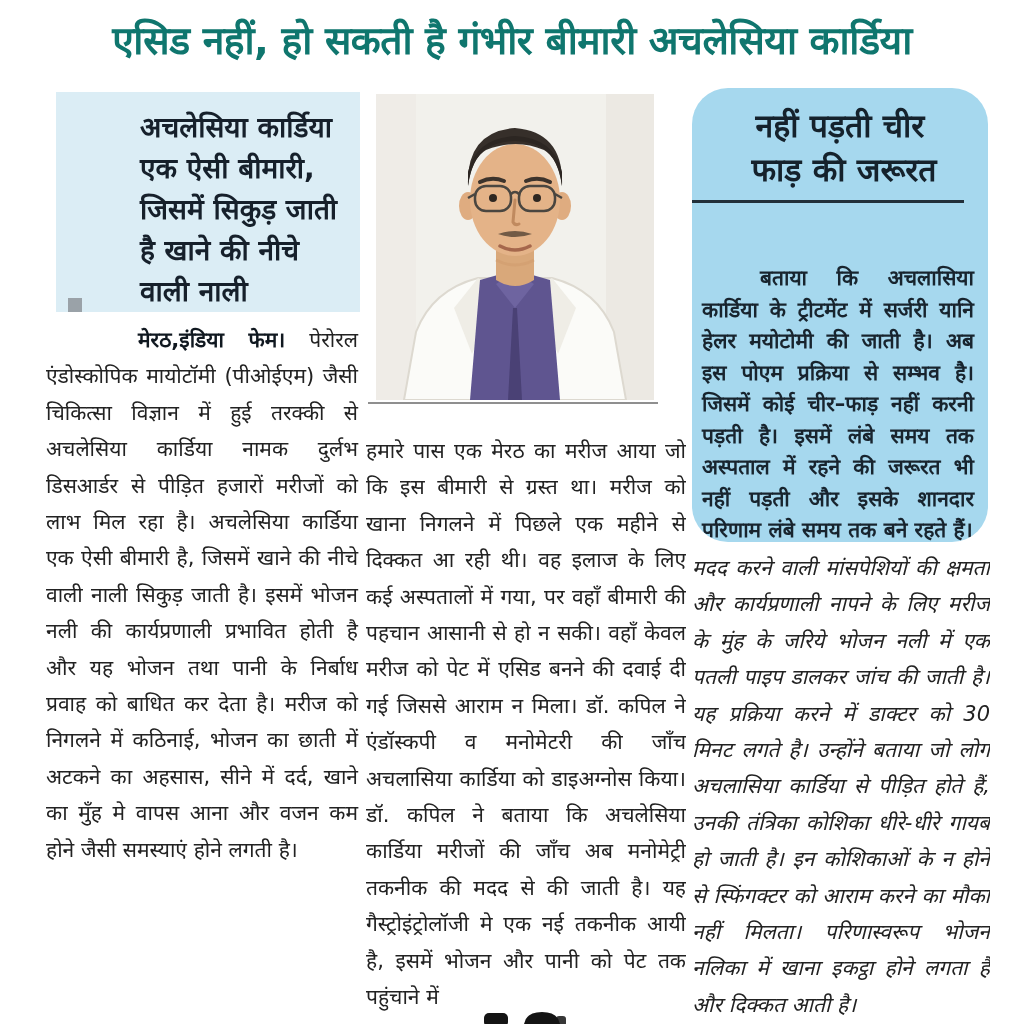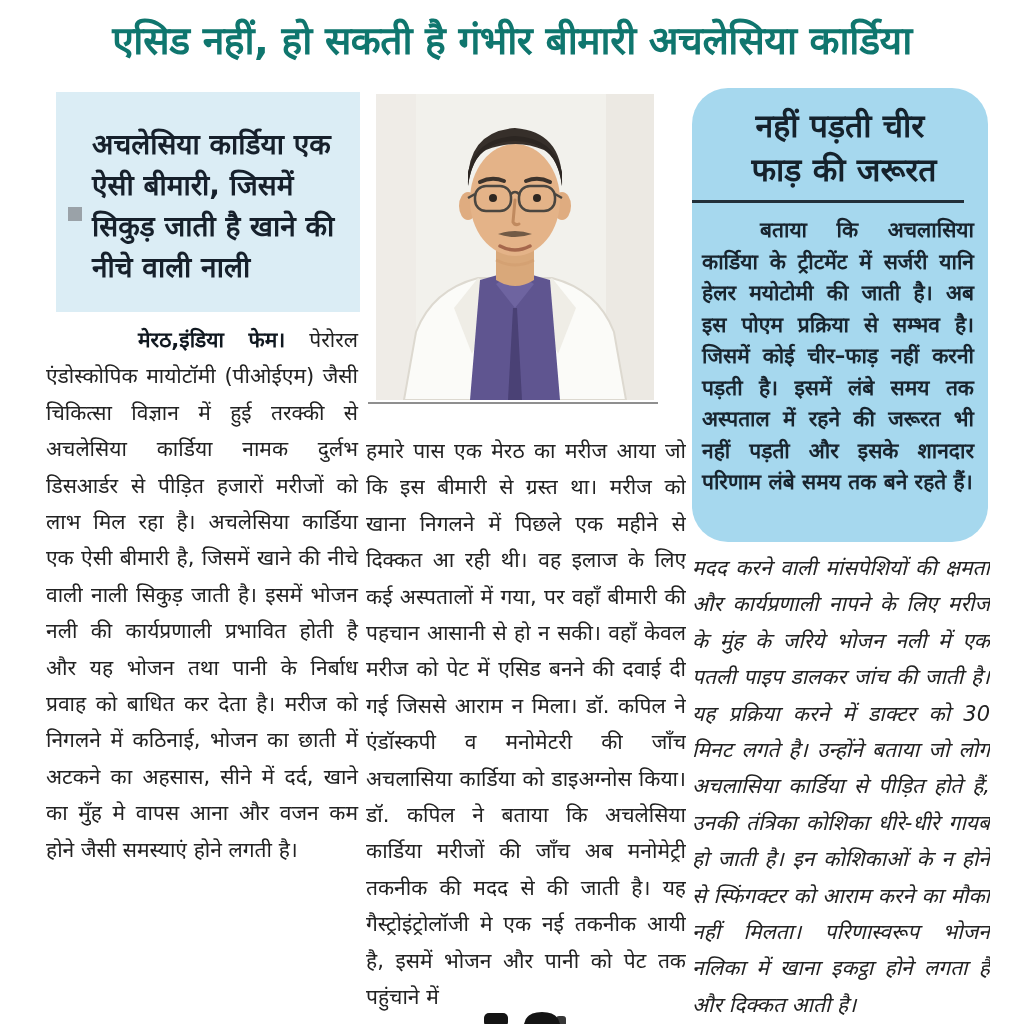--- a/index.html
+++ b/index.html
@@ -12,22 +12,22 @@
   .abs{position:absolute;}
   
   .headline{
     top:12px;left:0;width:1024px;text-align:center;
     font-size:39px;font-weight:700;color:#0f766e;letter-spacing:-0.5px;
     white-space:nowrap;
   }
   
   .hl-box{
     left:56px;top:92px;width:304px;height:220px;
-    background:#dbedf5;display:flex;align-items:center;
-    box-sizing:border-box;padding:8px 18px 0 10px;overflow:hidden;
+    background:#dbedf5;display:flex;align-items:flex-end;
+    box-sizing:border-box;padding:8px 18px 0 10px;overflow:hidden;gap:48px;
   }
   .hl-bullet{
     flex:0 0 auto;width:14px;height:14px;background:#9aa2a8;
     margin:16px 10px 0 2px;
   }
   .hl-text{
     font-size:28px;font-weight:700;line-height:41px;color:#16202b;
   }
   
   .body-col{
@@ -48,21 +48,21 @@
     left:692px;top:88px;width:296px;height:454px;
     background:#a6d8ee;border-radius:36px;box-sizing:border-box;
     padding:16px 0 0 0;overflow:hidden;
   }
   .side-title{font-size:32px;font-weight:700;color:#15222c;line-height:44px;margin:0;}
   .side-title .t1{display:block;text-align:center;}
   .side-title .t2{display:block;text-align:center;padding-left:8px;}
   .side-rule{height:3px;background:#22303a;margin:8px 24px 0 0;}
   .side-body{
     padding:12px 14px 0 10px;font-size:21px;font-weight:700;
-    line-height:31.5px;text-align:justify;color:#18242e;text-indent:58px;
+    line-height:31.5px;text-align:justify;color:#18242e;text-indent:58px;margin-top:48px;
   }
   
   .cut-glyphs{left:468px;top:1008px;width:130px;height:16px;}
 </style>
 </head>
 <body>
 
 <div class="abs headline">एसिड नहीं, हो सकती है गंभीर बीमारी अचलेसिया कार्डिया</div>
 
 <div class="abs hl-box">

